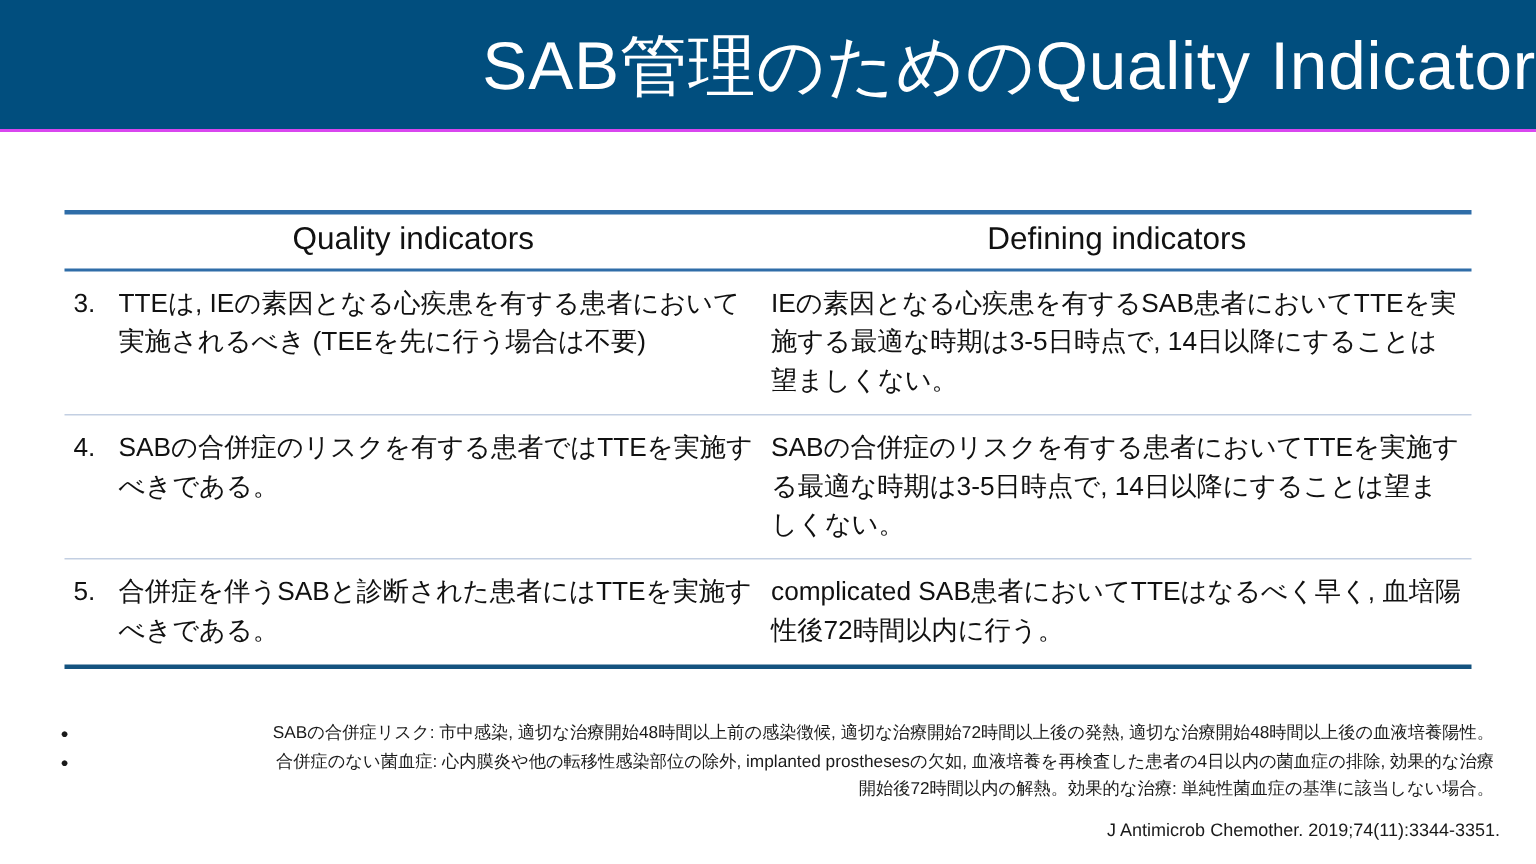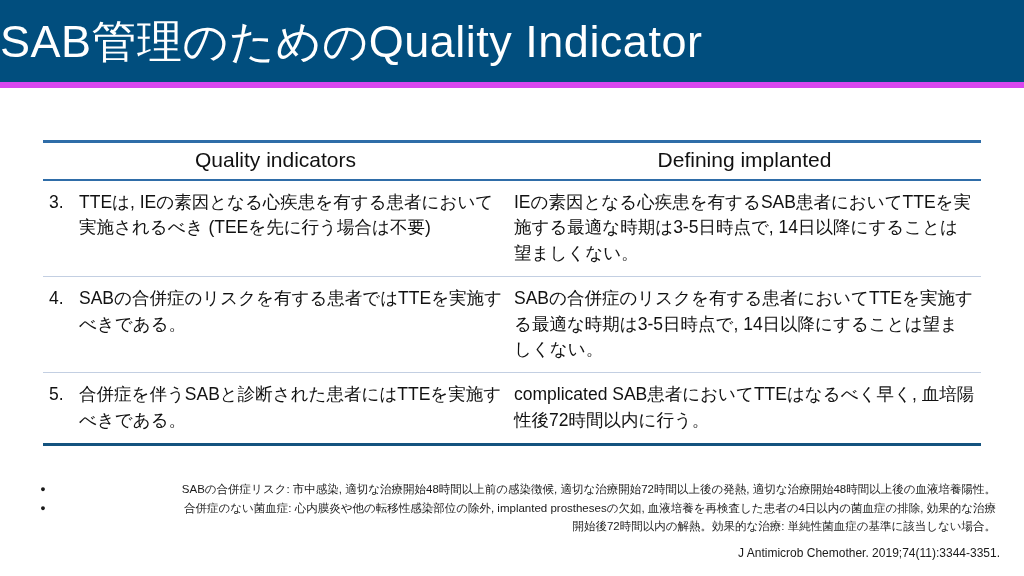--- a/index.html
+++ b/index.html
@@ -17,25 +17,25 @@
   }
 
   
   .title-banner {
     position: absolute;
     left: 0;
     top: 0;
     width: 1024px;
     height: 88px;
     background: #014e7e;
-    border-bottom: 6px solid #d946ef;
+    border-bottom: 2px solid #d946ef;
     box-sizing: border-box;
     display: flex;
     align-items: center;
-    justify-content: flex-start;
+    justify-content: flex-end;
   }
   .title-text {
     color: #ffffff;
     font-size: 45px;
     line-height: 1;
     letter-spacing: 0.5px;
     white-space: nowrap;
   }
 
   
@@ -165,21 +165,21 @@
 
 
   <table class="qi-table">
     <colgroup>
       <col class="col-left">
       <col class="col-right">
     </colgroup>
     <thead>
       <tr>
         <th>Quality indicators</th>
-        <th>Defining implanted</th>
+        <th>Defining indicators</th>
       </tr>
     </thead>
     <tbody>
       <tr>
         <td class="cell-left">
           <div class="indicator">
             <span class="indicator-num">3.</span>
             <span class="indicator-text">TTEは, IEの素因となる心疾患を有する患者において実施されるべき (TEEを先に行う場合は不要)</span>
           </div>
         </td>

